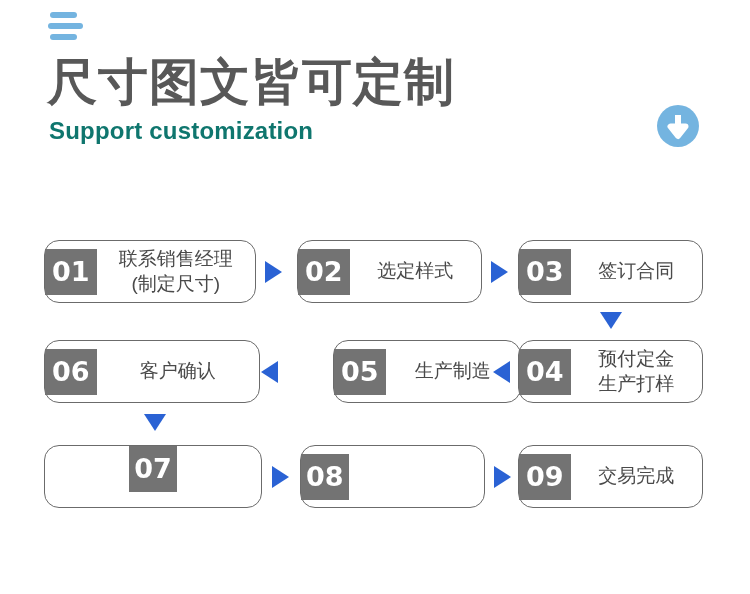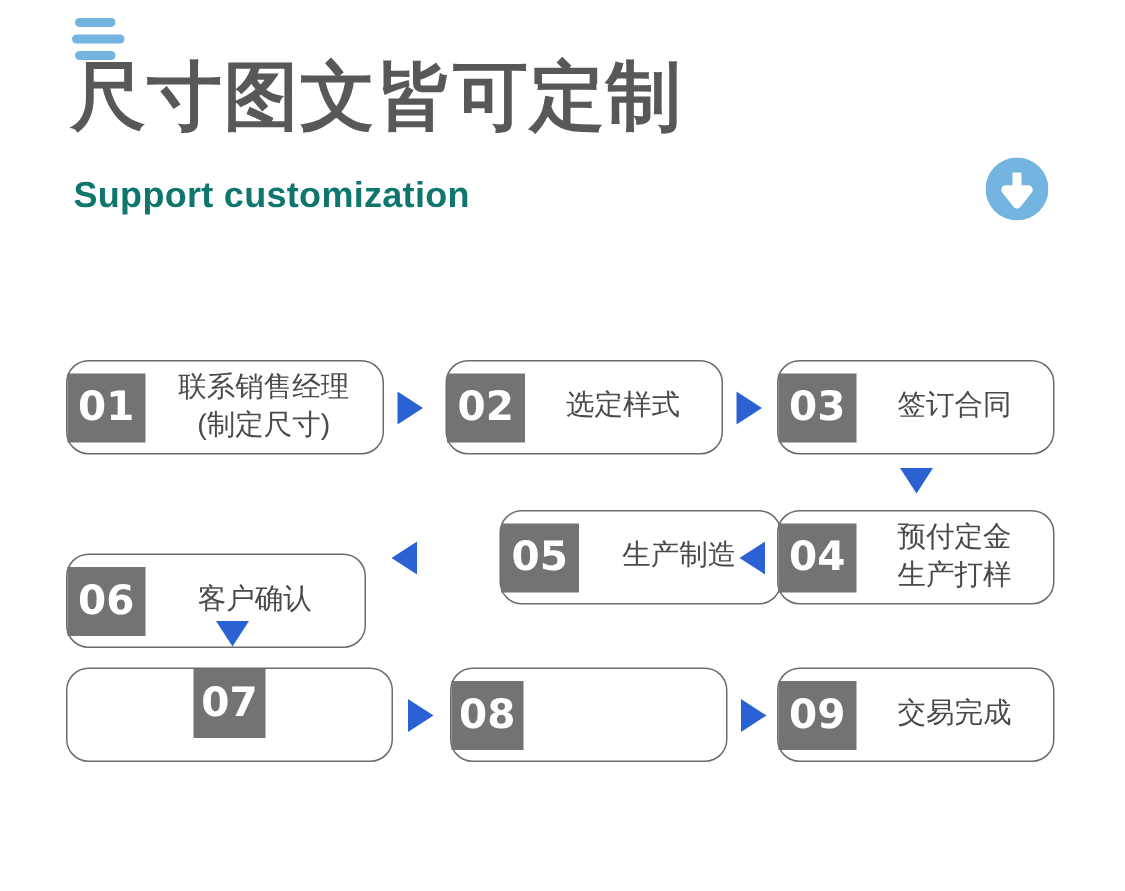--- a/index.html
+++ b/index.html
@@ -36,21 +36,21 @@
     border-radius: 3px;
     background: #74b4e0;
   }
   .menu-icon i.b1 { top: 0px;  left: 2px;  width: 27px; }
   .menu-icon i.b2 { top: 11px; left: 0px;  width: 35px; }
   .menu-icon i.b3 { top: 22px; left: 2px;  width: 27px; }
 
   .title-cn {
     position: absolute;
     left: 47px;
-    top: 39px;
+    top: 57px;
     font-size: 50px;
     font-weight: bold;
     color: #585858;
     letter-spacing: 1px;
     line-height: 1;
     white-space: nowrap;
   }
   .title-en {
     position: absolute;
     left: 49px;
@@ -163,21 +163,21 @@
 
   <div class="arrow right" style="left:491px; top:261px;"></div>
 
   <div class="step" style="left:518px; top:240px; width:185px; height:63px;">
     <span class="num">03</span>
     <span class="lbl">签订合同</span>
   </div>
 
   <div class="arrow down" style="left:600px; top:312px;"></div>
 
-  <div class="step" style="left:44px; top:340px; width:200px; height:63px;margin-top:29px;">
+  <div class="step" style="left:44px; top:340px; width:216px; height:63px;">
     <span class="num">06</span>
     <span class="lbl">客户确认</span>
   </div>
 
   <div class="arrow left" style="left:261px; top:361px;"></div>
 
   <div class="step" style="left:297px; top:340px; width:188px; height:63px;margin-left:36px;">
     <span class="num">05</span>
     <span class="lbl">生产制造</span>
   </div>

